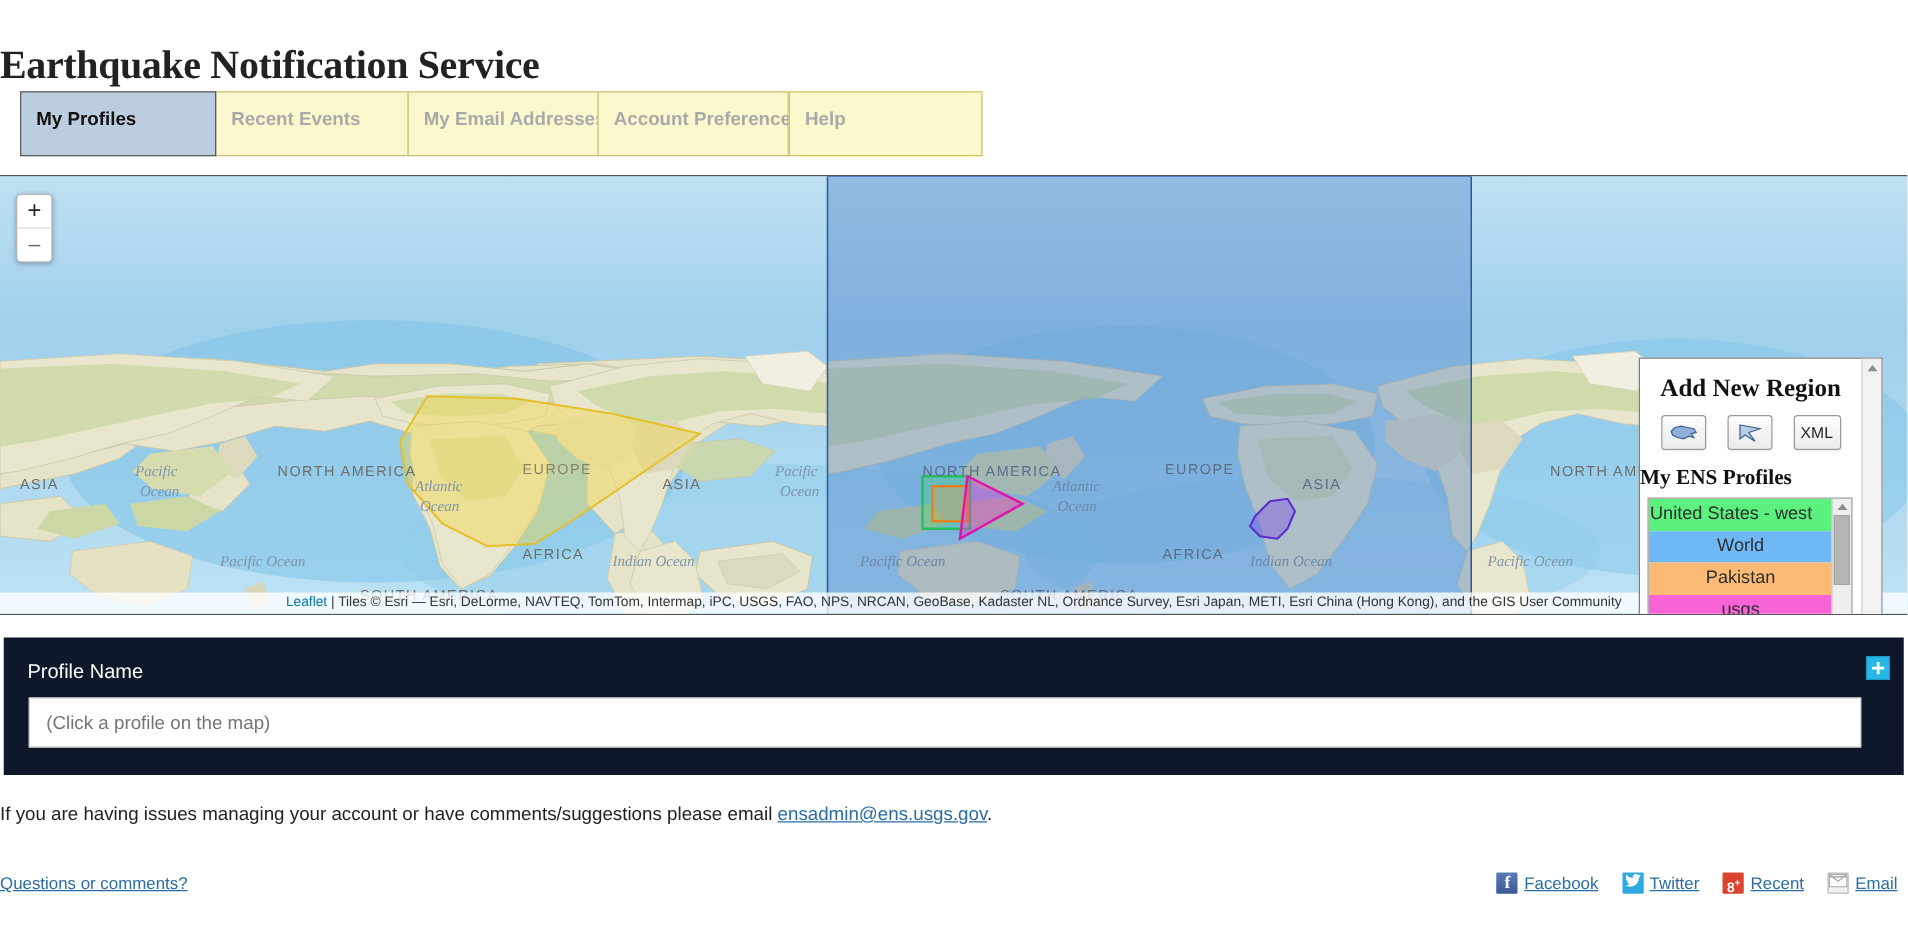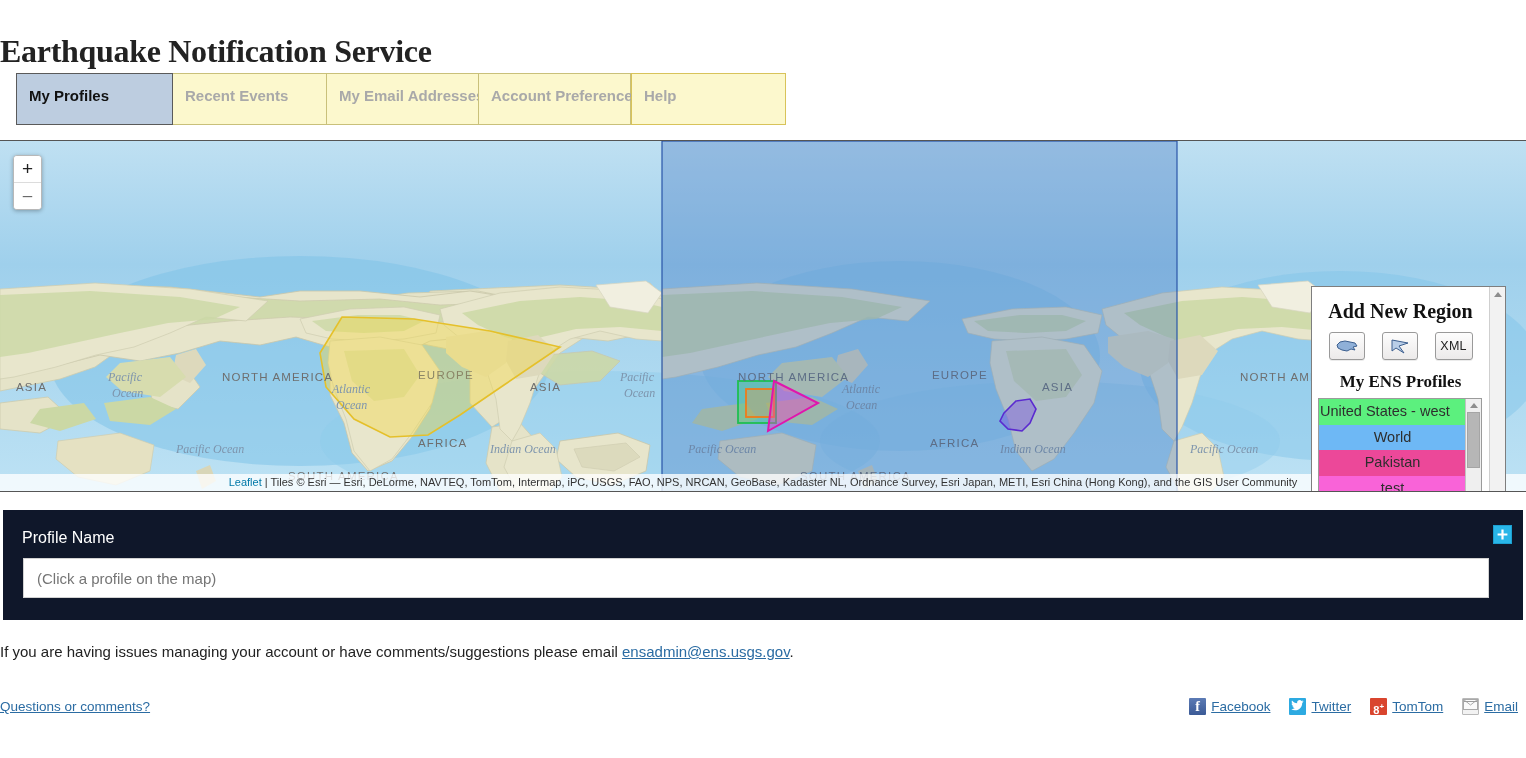--- a/index.html
+++ b/index.html
@@ -73,21 +73,21 @@
   }
   .rp-btnrow{display:flex;justify-content:center;gap:17px;margin-top:9px;}
   .rp-btn{
     width:34px;height:26px;border:1px solid #9a9a9a;border-radius:3px;
     background:linear-gradient(#fdfdfd,#eceaea);
     display:flex;align-items:center;justify-content:center;cursor:pointer;
     font-size:12px;color:#222;box-shadow:0 1px 0 rgba(0,0,0,.08);
   }
   .rp-btn.xml{width:36px;font-size:12.5px;letter-spacing:.2px;}
   .rp-sub{
-    text-align:center;font-family:"Liberation Serif",serif;
+    font-family:"Liberation Serif",serif;
     font-size:17px;font-weight:bold;color:#111;margin-top:12px;
   }
   .rp-list{
     position:relative;margin:6px 7px 0 6px;border:1px solid #9b9b9b;
     background:#fff;height:116px;overflow:hidden;
   }
   .rp-items{position:absolute;left:0;top:0;right:15px;bottom:13px;overflow:hidden;}
   .rp-item{
     height:25.5px;line-height:25px;text-align:center;
     font-size:14.5px;color:#2e2e2e;cursor:pointer;white-space:nowrap;overflow:hidden;
@@ -412,22 +412,22 @@
             <span>XML</span>
           </div>
         </div>
 
         <div class="rp-sub">My ENS Profiles</div>
 
         <div class="rp-list">
           <div class="rp-items">
             <div class="rp-item first" style="background:#5cf07e">United States - west</div>
             <div class="rp-item" style="background:#6eb8f5">World</div>
-            <div class="rp-item" style="background:#ec4899">Pakistan</div>
-            <div class="rp-item" style="background:#f963d8">test</div>
+            <div class="rp-item" style="background:#fdba74">Pakistan</div>
+            <div class="rp-item" style="background:#f963d8">usgs</div>
 
           </div>
 
           <div class="lsb-v">
             <div class="arw up">
                 <div class="tri tri-u"></div>
               </div>
             <div class="thumb"></div>
             <div class="arw dn">
                 <div class="tri tri-d"></div>
@@ -482,21 +482,21 @@
                    C1.8,6.3 1.7,6.3 1.5,6.2 C1.8,7.3 2.8,8 3.9,8.1
                    C3,8.8 1.9,9.2 0.7,9.2 C0.5,9.2 0.3,9.2 0.1,9.2
                    C1.3,9.9 2.6,10.3 4,10.3 C8.7,10.3 11.2,6.5 11.2,3.2
                    C11.2,3.1 11.2,3 11.2,2.9 C11.7,2.5 12.2,2 12.6,1.3 Z" fill="#ffffff"></path>
         </svg>
       </span>
       <a href="#">Twitter</a>
     </span>
     <span class="s-item">
       <span class="s-ico s-gp">8<sup style="font-size:8px">+</sup></span>
-      <a href="#">TomTom</a>
+      <a href="#">Recent</a>
     </span>
     <span class="s-item">
       <span class="s-ico s-em">
         <svg width="15" height="11" viewBox="0 0 15 11" style="display:block">
           <rect x="0.5" y="0.5" width="14" height="10" fill="#fafafa" stroke="#a8a8a8"></rect>
           <path d="M0.5,0.5 L7.5,6 L14.5,0.5" fill="none" stroke="#a8a8a8"></path>
         </svg>
       </span>
       <a href="#">Email</a>
     </span>

